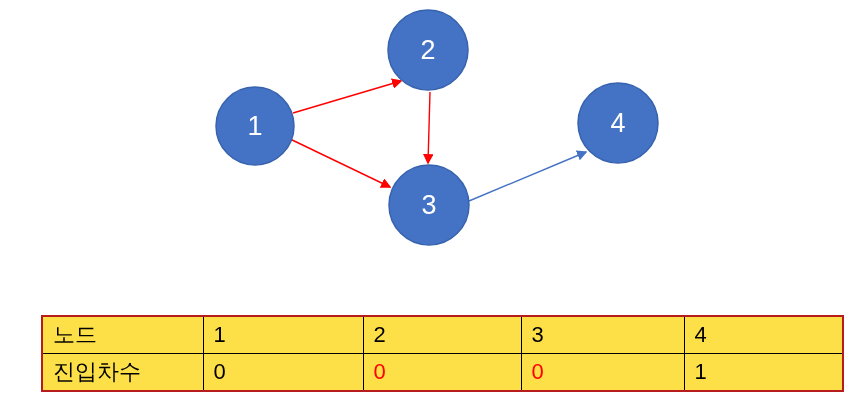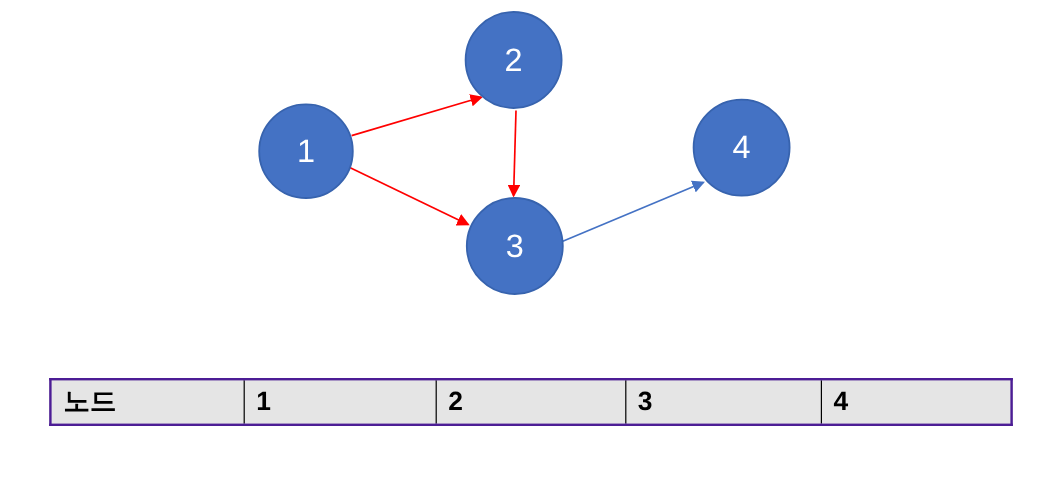--- a/index.html
+++ b/index.html
@@ -28,25 +28,24 @@
     font-family: "Liberation Sans", "DejaVu Sans", sans-serif;
     font-size: 27px;
   }
   table.indegree-table {
     position: absolute;
     left: 41px;
     top: 315px;
     width: 801px;
     border-collapse: collapse;
     table-layout: fixed;
-    border: 2px solid #4c1d95;
+    border: 2px solid #b91c1c;
     font-size: 22px;
     color: #000000;
-    background: #e5e5e5;
-    font-weight: bold;
+    background: #fde047;
   }
   table.indegree-table td {
     border: 1px solid #000000;
     height: 36px;
     padding: 0 4px 0 10px;
     vertical-align: middle;
     text-align: left;
     white-space: nowrap;
     overflow: hidden;
     line-height: 1;
@@ -97,16 +96,23 @@
       <col style="width:159px">
     </colgroup>
     <tbody id="indegree-table-body">
         <tr>
           <td style="color: rgb(0, 0, 0);">노드</td>
           <td style="color: rgb(0, 0, 0);">1</td>
           <td style="color: rgb(0, 0, 0);">2</td>
           <td style="color: rgb(0, 0, 0);">3</td>
           <td style="color: rgb(0, 0, 0);">4</td>
         </tr>
+        <tr>
+          <td style="color: rgb(0, 0, 0);">진입차수</td>
+          <td style="color: rgb(0, 0, 0);">0</td>
+          <td style="color: rgb(255, 0, 0);">0</td>
+          <td style="color: rgb(255, 0, 0);">0</td>
+          <td style="color: rgb(0, 0, 0);">1</td>
+        </tr>
       </tbody>
   </table>
 
 </div>
 
 </body></html>

